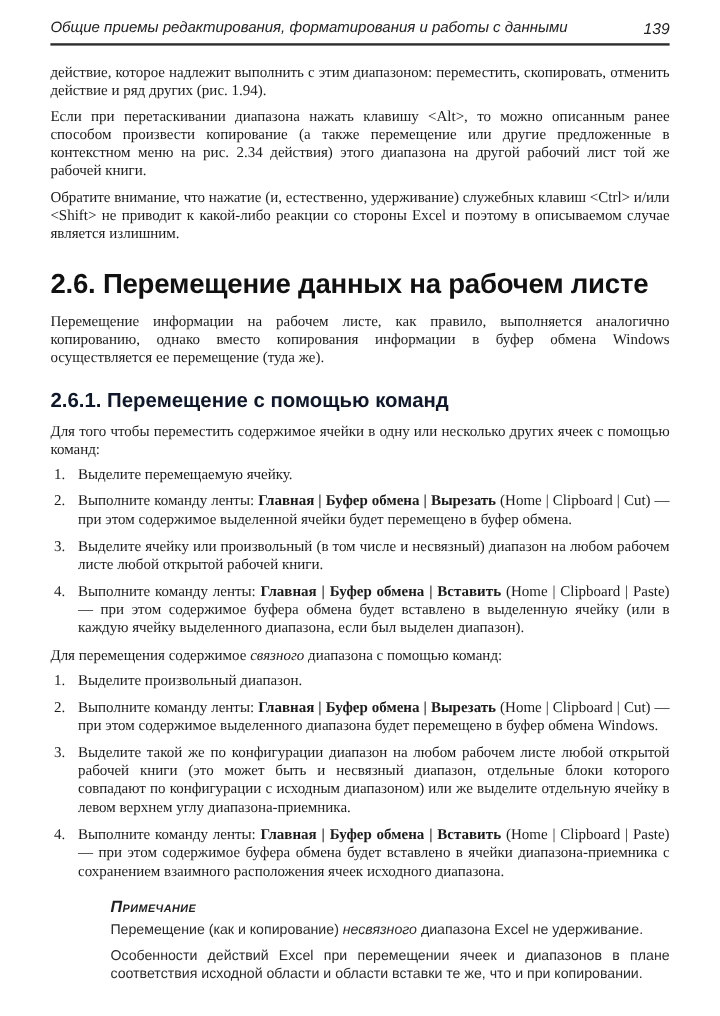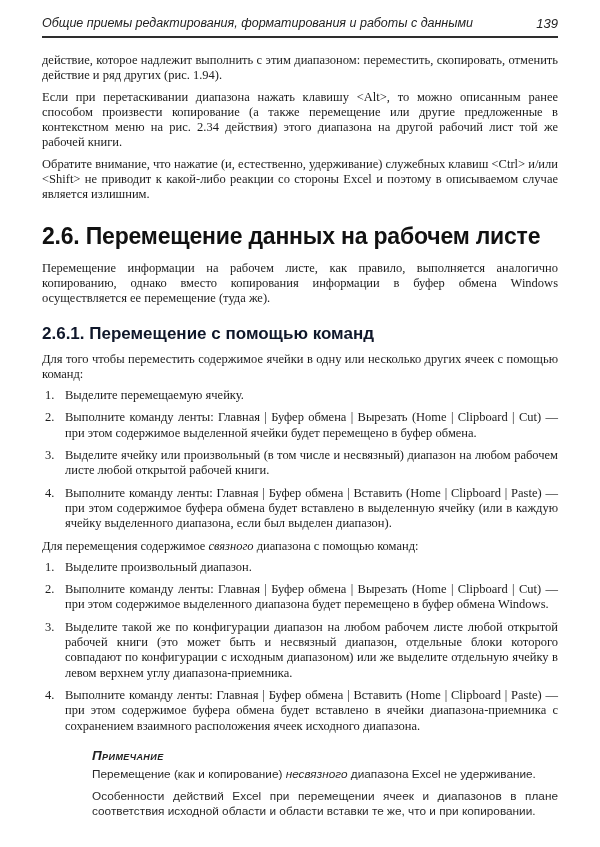--- a/index.html
+++ b/index.html
@@ -73,21 +73,21 @@
   }
   .li .num {
     flex: none;
     width: 20px;
     margin-left: 3px;
   }
   .li .li-body {
     flex: 1;
     text-align: justify;
   }
-  .li .li-body b { font-weight: normal; }
+  .li .li-body b { font-weight: bold; }
 
   
   .note {
     margin: 14px 0 0 50px;
     font-family: "Liberation Sans", sans-serif;
     font-size: 11.8px;
     line-height: 15px;
     color: #2a2a2a;
   }
   .note .note-head {

